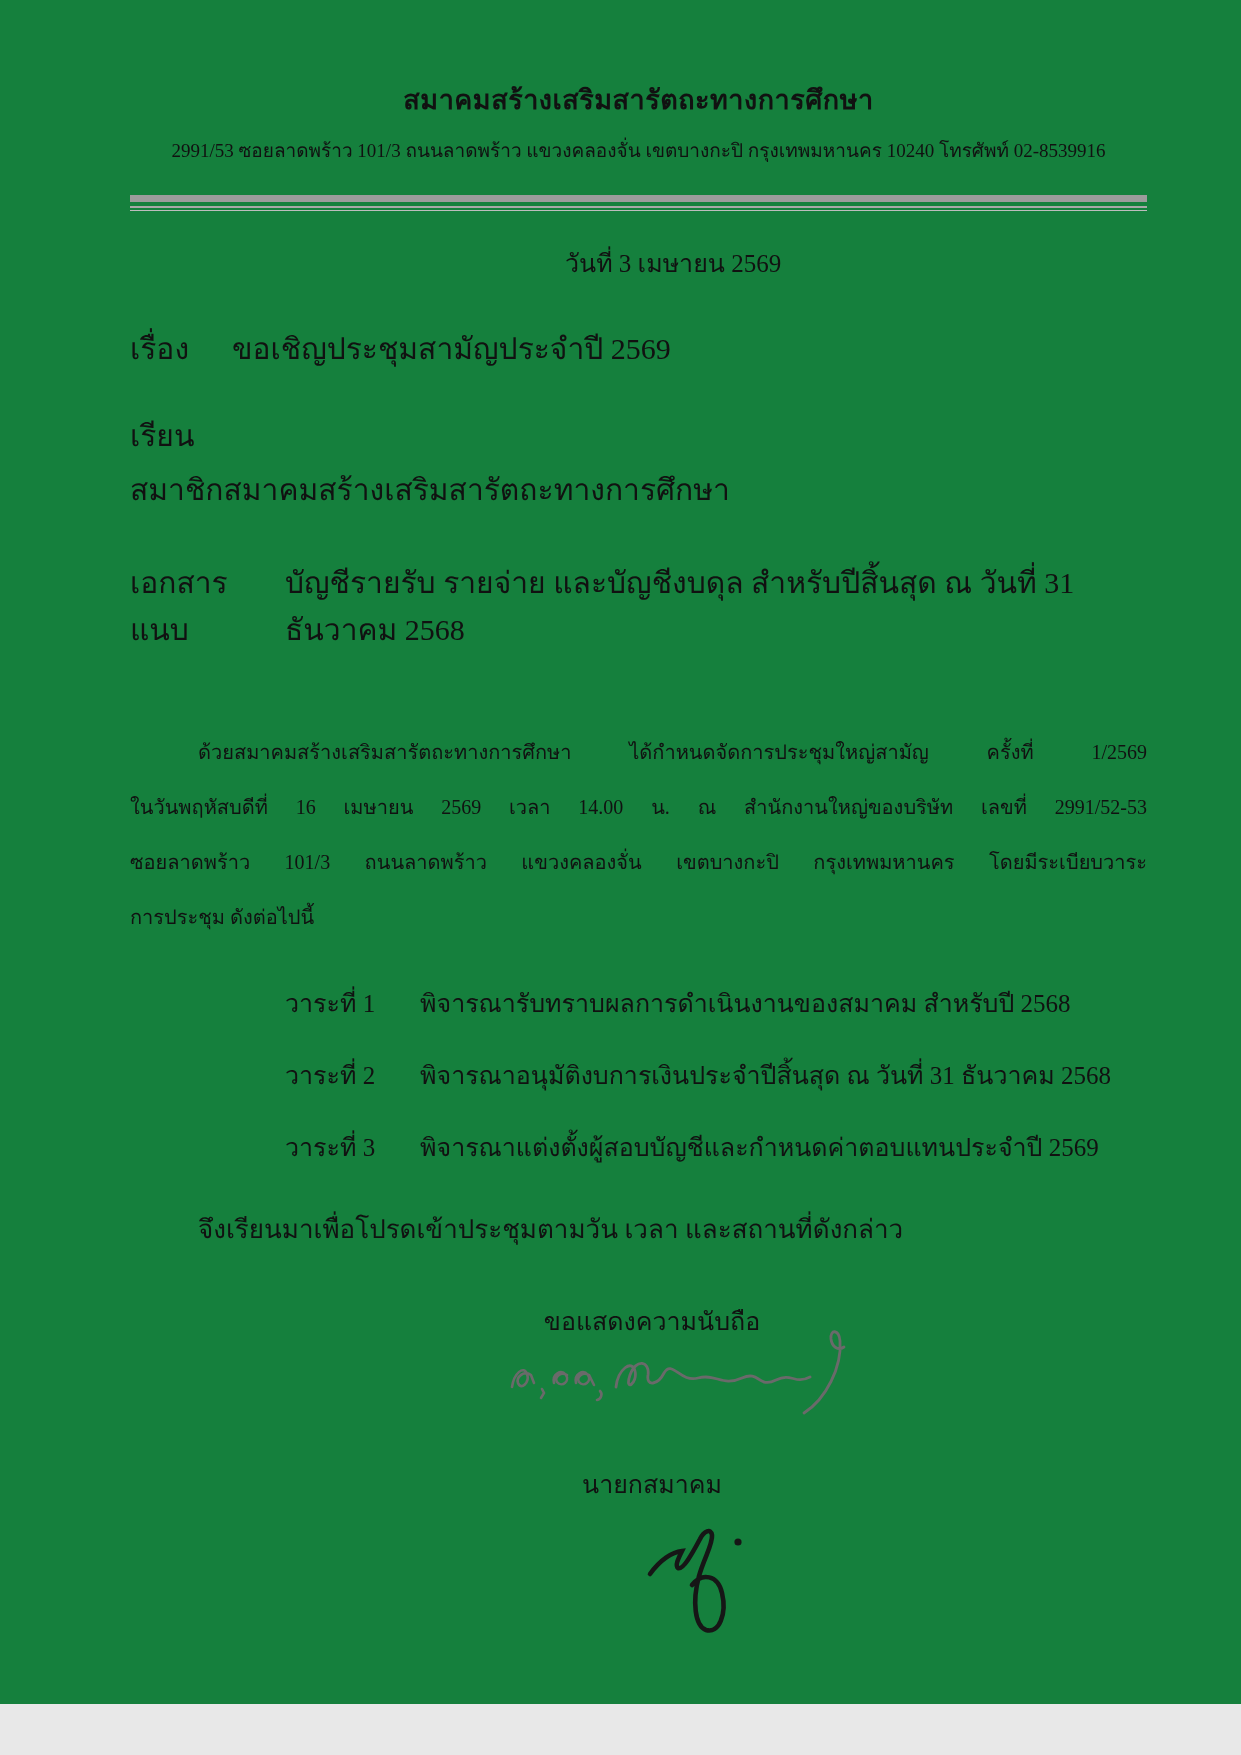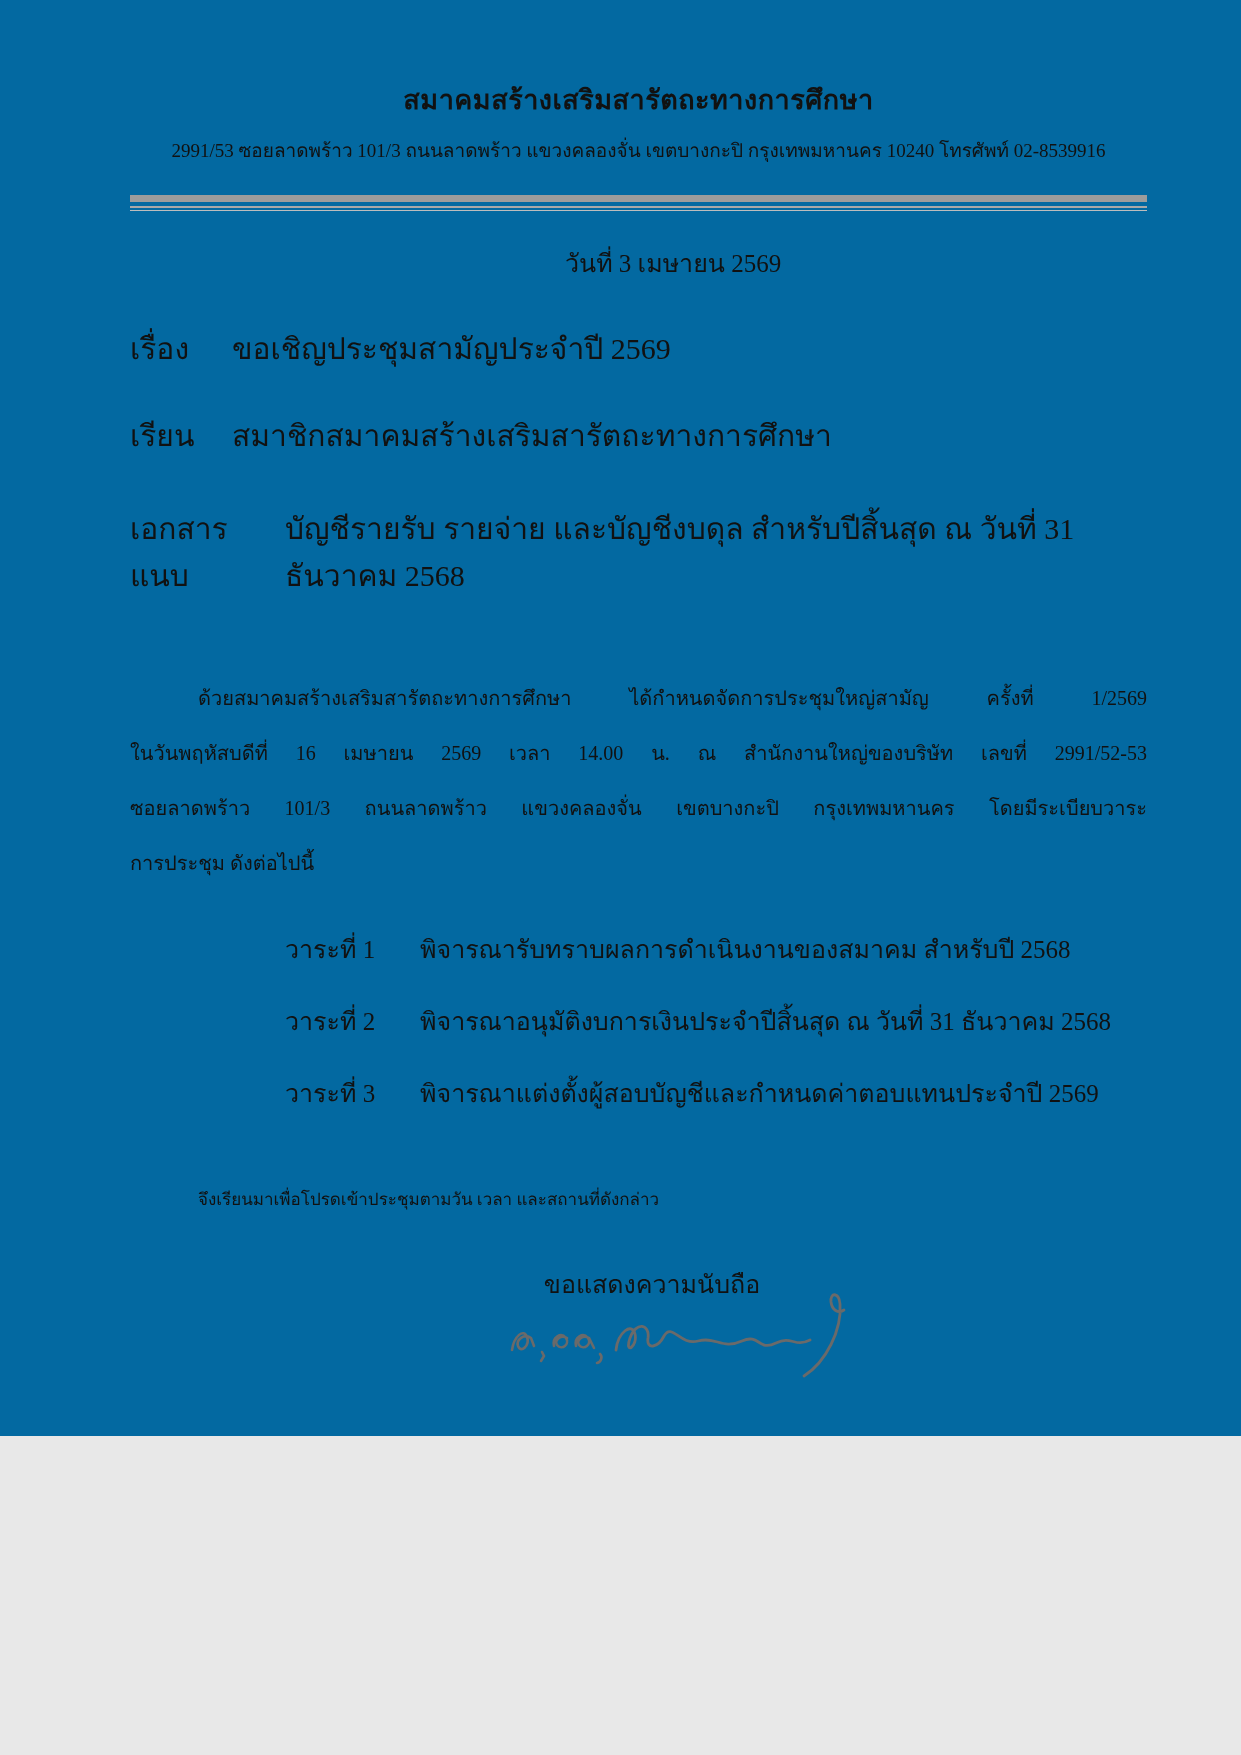--- a/index.html
+++ b/index.html
@@ -1,21 +1,21 @@
 <!DOCTYPE html>
 <html><head>
 <meta charset="utf-8">
 <style>
   html,body{margin:0;padding:0;background:#e8e8e8;}
   .page{
     position:relative;
     width:1241px;
-    height:1436px;
+    height:1704px;
     margin:0 auto;
-    background:#0369a1;
+    background:#15803d;
     color:#111111;
     font-family:"Liberation Serif","DejaVu Serif",serif;
     overflow:hidden;
     box-sizing:border-box;
     padding:78px 94px 0 130px;
   }
   .org-name{
     text-align:center;
     font-size:27px;
     font-weight:bold;
@@ -32,21 +32,21 @@
   .rule-thin{height:2px;background:#a8a8a8;margin-top:4px;}
   .rule-thinner{height:1px;background:#bdbdbd;margin-top:2px;}
 
   .date-line{
     margin-top:32px;
     margin-left:435px;
     font-size:25px;
   }
   .field-row{font-size:30px;display:flex;gap:7px;}
   .row-subject{margin-top:42px;}
-  .row-to{margin-top:40px;}
+  .row-to{margin-top:40px;flex-direction:column;}
   .row-attachment{margin-top:46px;}
   .field-label{flex:0 0 auto;}
   .label-w1{width:95px;}
   .label-w2{width:148px;}
   .field-value{flex:1 1 auto;}
 
   .body-par{
     margin-top:72px;
     font-size:20px;
   }
@@ -65,22 +65,22 @@
   .agenda-row{
     display:flex;
     padding-left:155px;
     margin-bottom:31px;
     line-height:41px;
   }
   .agenda-label{flex:0 0 135px;}
   .agenda-text{flex:1 1 auto;}
 
   .closing-line{
-    margin-top:71px;
-    font-size:17px;
+    margin-top:40px;
+    font-size:26px;
     text-indent:68px;
   }
 
   .sign-block{
     position:relative;
     width:440px;
     margin-left:302px;
     margin-top:52px;
     text-align:center;
     font-size:25px;

